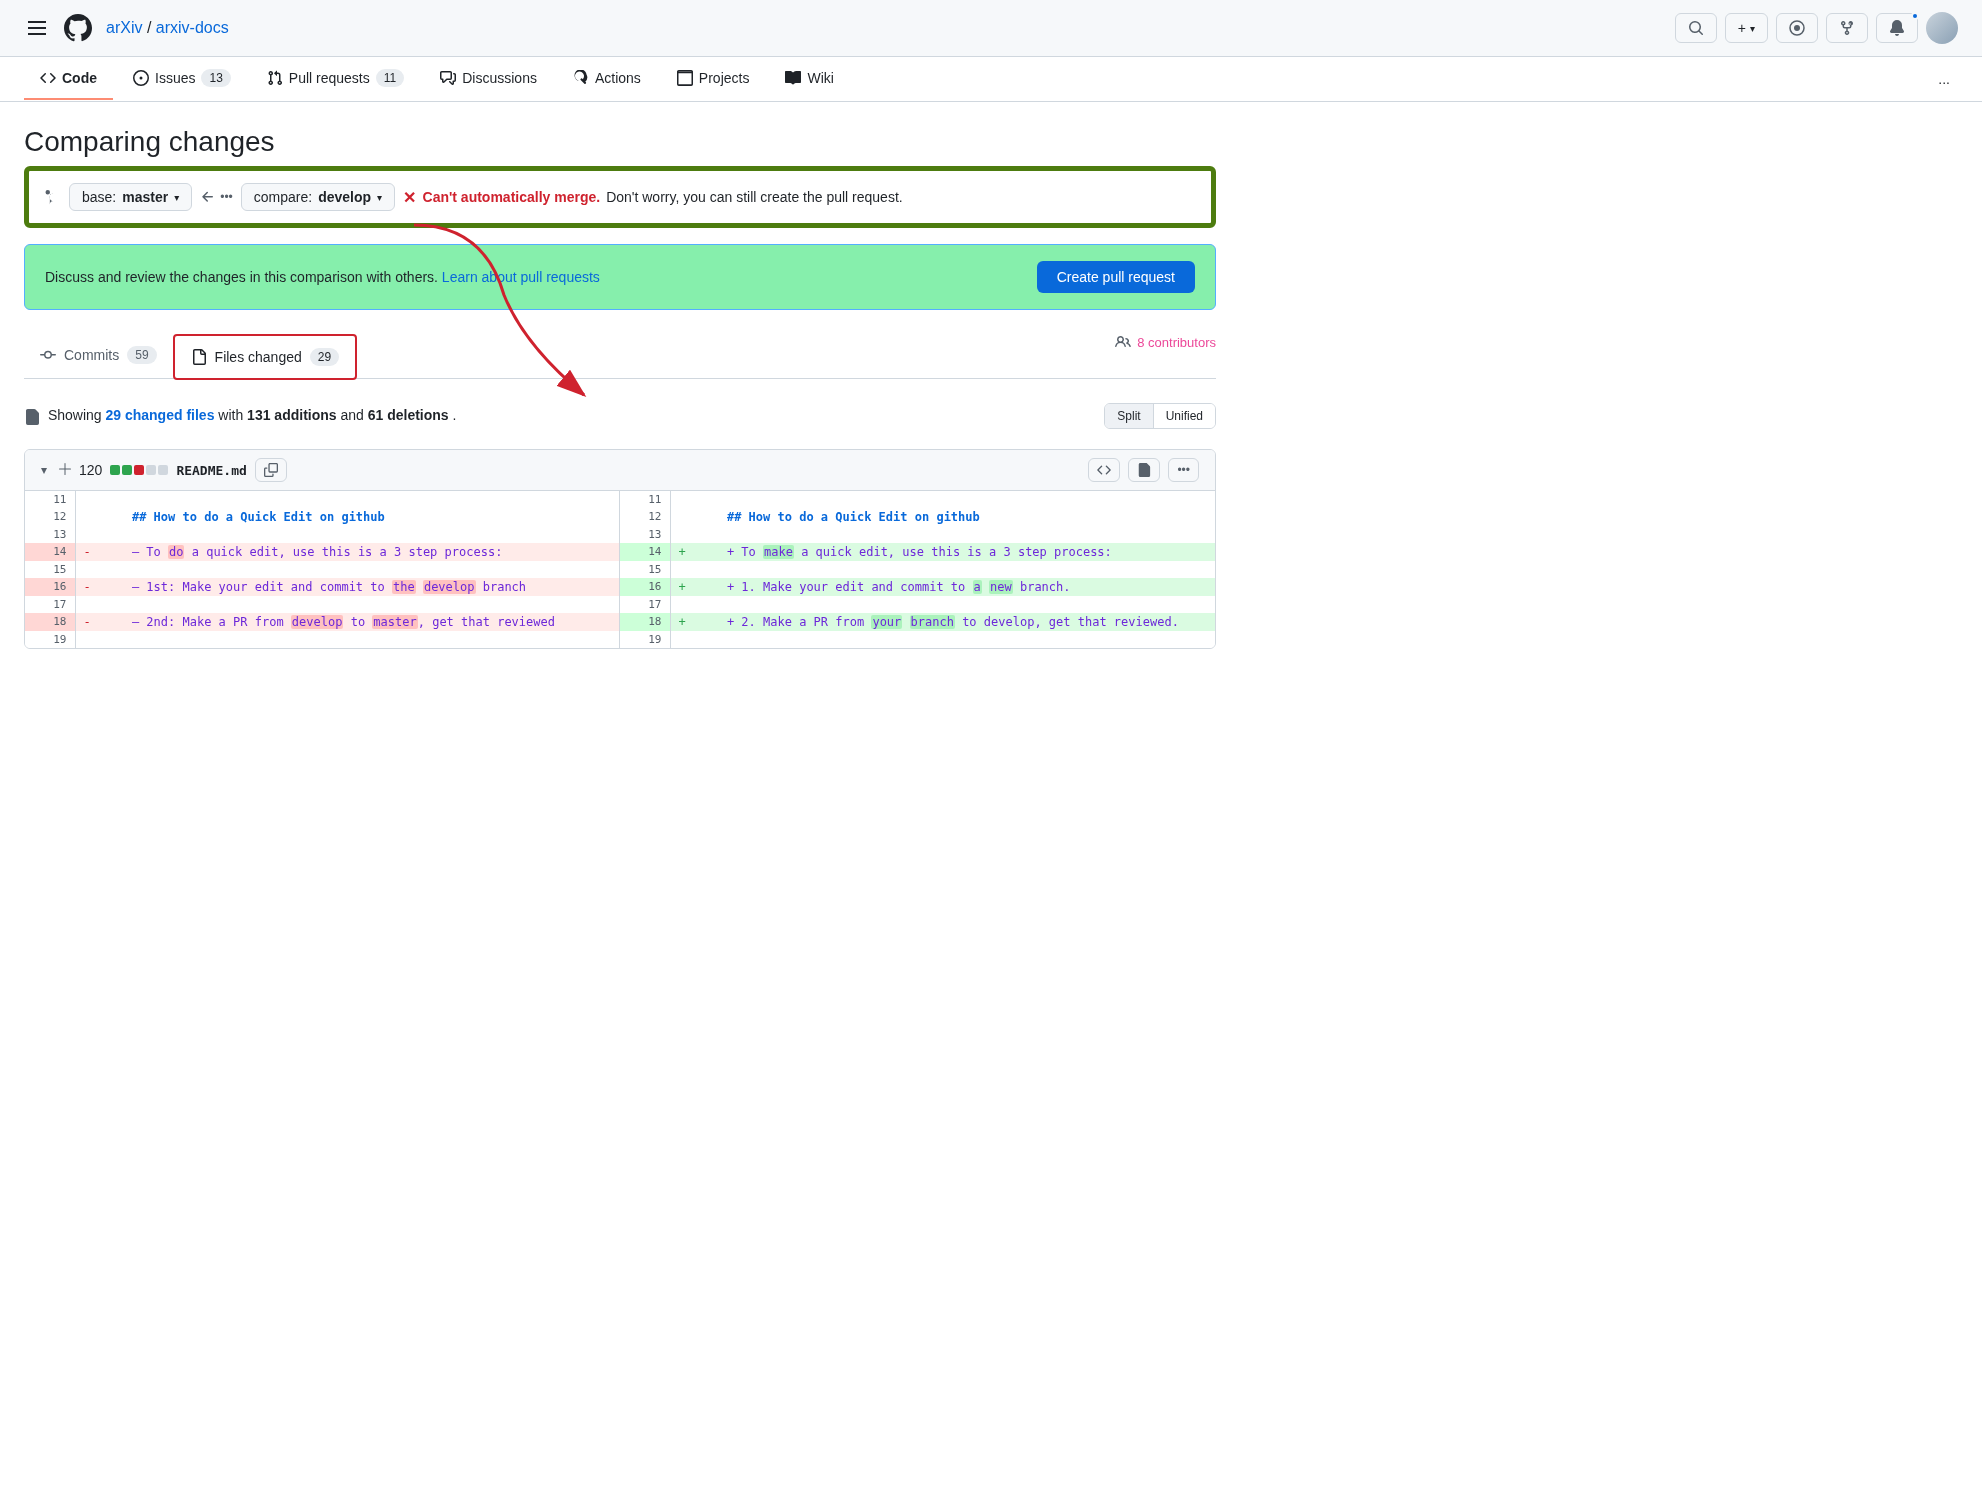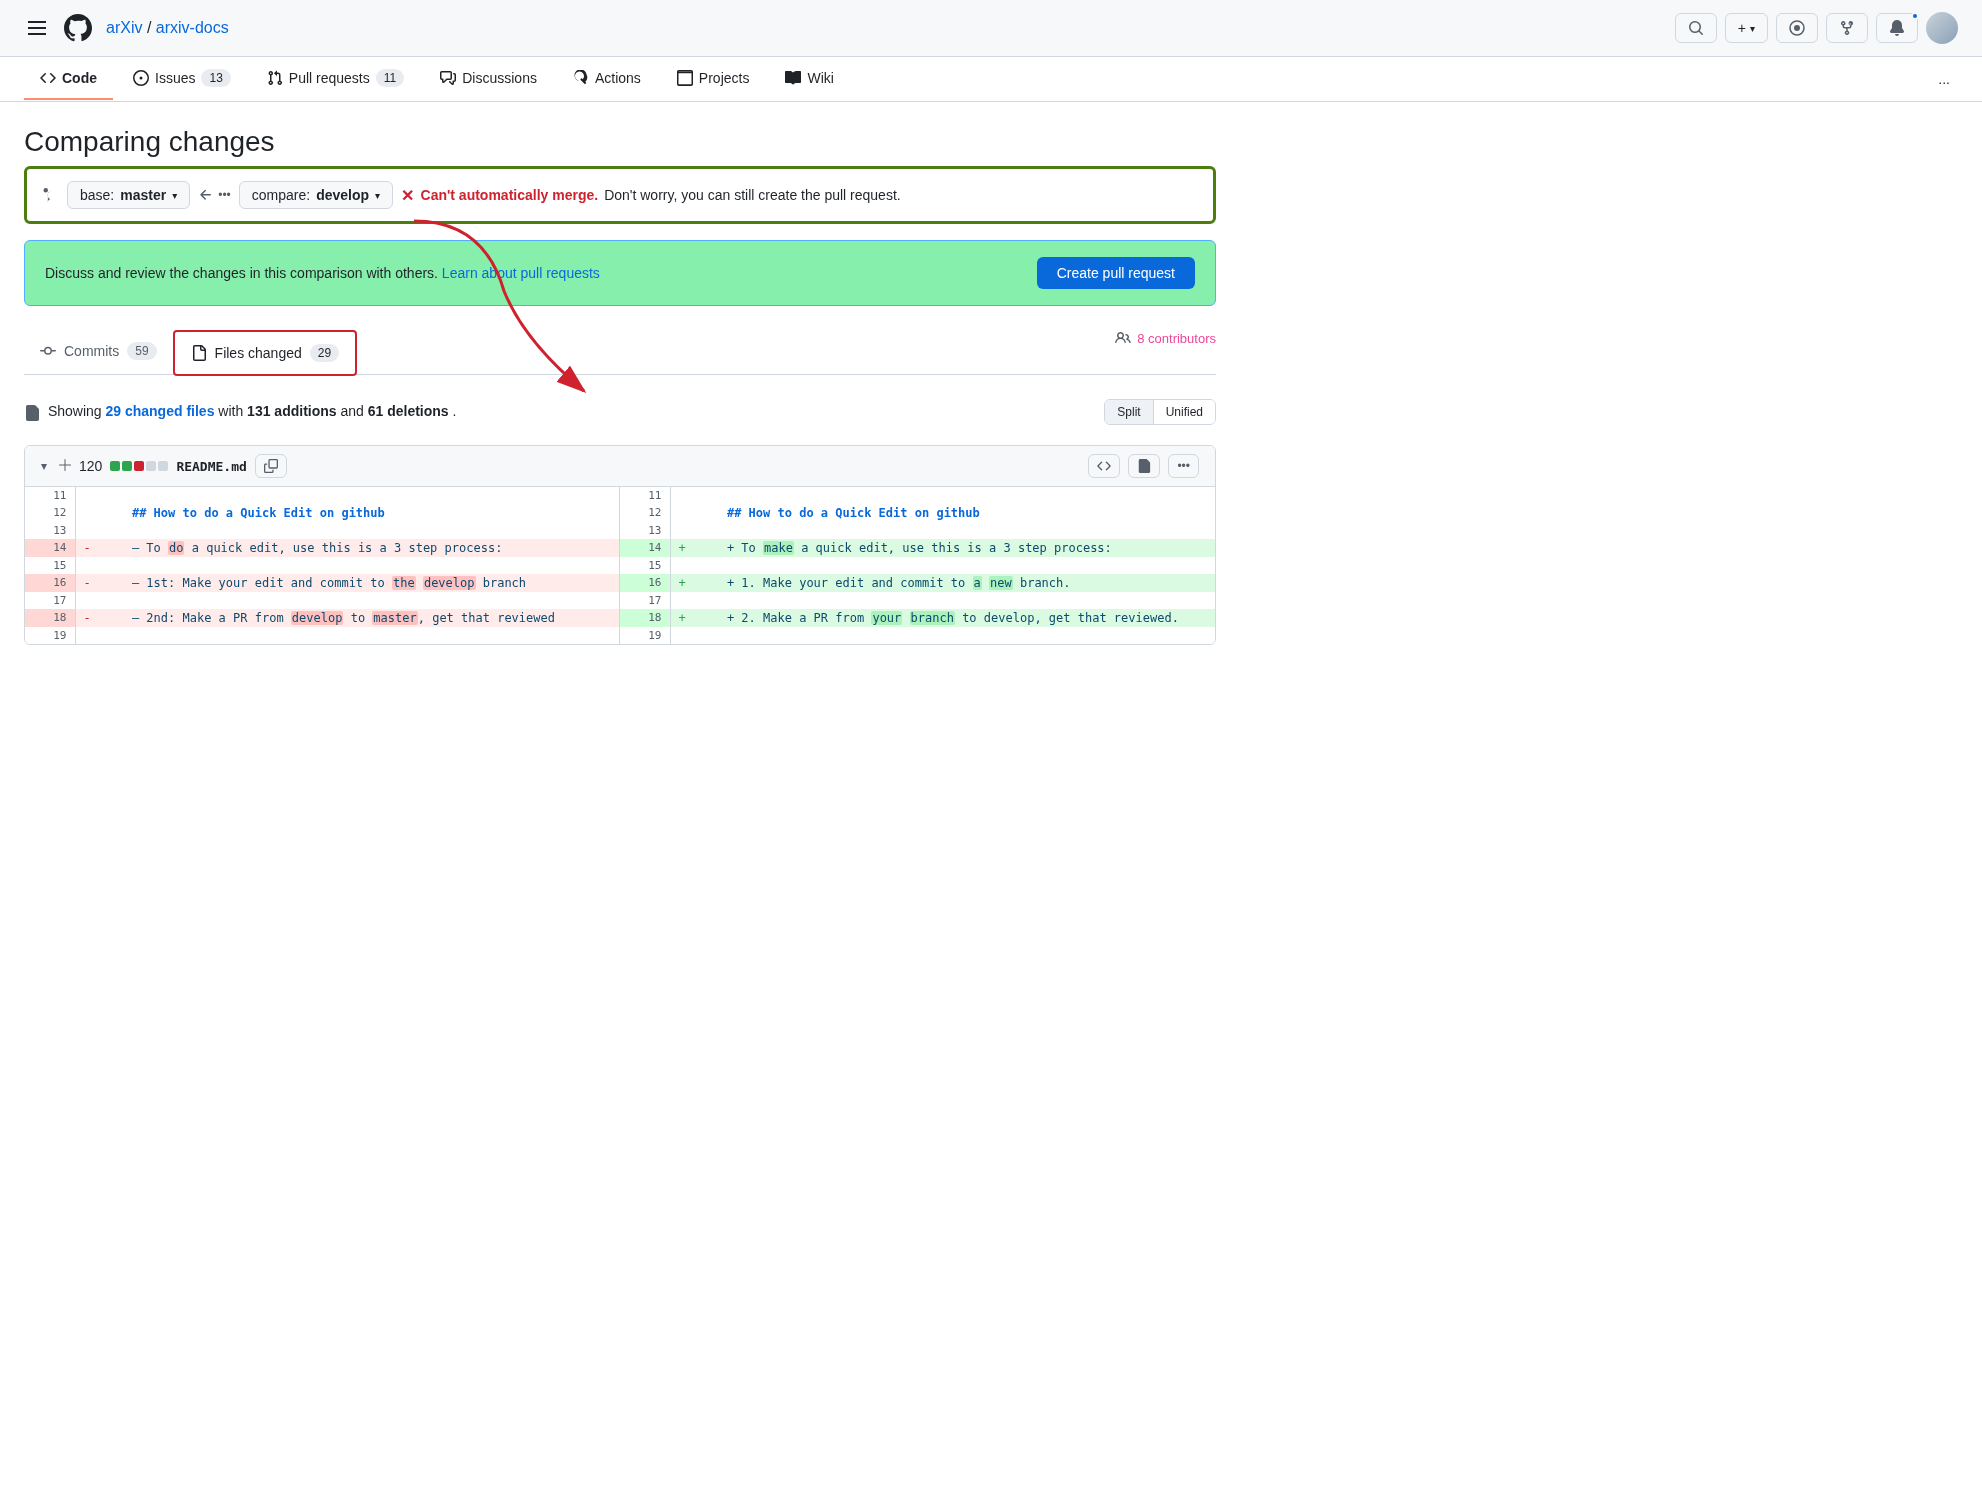--- a/index.html
+++ b/index.html
@@ -27,21 +27,21 @@
     .nav-more { margin-left: auto; padding: 8px; cursor: pointer; border-radius: 6px; }
 
     
     .main { padding: 24px 24px; max-width: 1240px; }
 
     .page-title { font-size: 28px; font-weight: 400; margin-bottom: 8px; }
     .page-subtitle { font-size: 14px; color: #57606a; margin-bottom: 24px; line-height: 1.5; }
     .page-subtitle a { color: #0969da; text-decoration: none; }
 
     
-    .compare-bar { display: flex; align-items: center; gap: 8px; padding: 12px 16px; border: 3px solid #4d7c0f; border-radius: 6px; margin-bottom: 16px; background: #fff; }
+    .compare-bar { display: flex; align-items: center; gap: 8px; padding: 12px 16px; border: 5px solid #4d7c0f; border-radius: 6px; margin-bottom: 16px; background: #fff; }
     .compare-select { display: flex; align-items: center; gap: 6px; padding: 5px 12px; border: 1px solid #d0d7de; border-radius: 6px; background: #f6f8fa; cursor: pointer; font-size: 14px; }
     .compare-select .arrow { font-size: 10px; }
     .compare-arrow { display: flex; align-items: center; gap: 4px; color: #57606a; cursor: pointer; }
     .merge-warning { display: flex; align-items: center; gap: 6px; font-size: 14px; color: #1f2328; }
     .merge-x { color: #cf222e; font-size: 16px; font-weight: bold; }
     .merge-warn-text { color: #cf222e; font-weight: 600; }
 
     
     .info-banner { display: flex; align-items: center; justify-content: space-between; padding: 16px 20px; background: #86efac; border: 1px solid #54aeff; border-radius: 6px; margin-bottom: 24px; }
     .info-banner-text { font-size: 14px; color: #1f2328; }
@@ -78,21 +78,21 @@
     .diff-neutral { background: #d0d7de; }
     .file-name { font-family: "SFMono-Regular", Consolas, monospace; font-size: 13px; font-weight: 600; }
     .file-header-right { display: flex; align-items: center; gap: 8px; }
     .icon-btn-sm { padding: 4px 8px; border: 1px solid #d0d7de; border-radius: 6px; background: #f6f8fa; cursor: pointer; color: #57606a; font-size: 12px; display: flex; align-items: center; }
 
     
     .diff-hunk-header { background: #eaf5ff; padding: 6px 12px; font-family: "SFMono-Regular", Consolas, monospace; font-size: 12px; color: #0969da; border-bottom: 1px solid #d0d7de; }
     .diff-table { width: 100%; border-collapse: collapse; font-family: "SFMono-Regular", Consolas, monospace; font-size: 12px; table-layout: fixed; }
     .diff-table td { padding: 2px 8px; vertical-align: top; white-space: pre-wrap; }
     .diff-line-num { width: 50px; min-width: 50px; color: #57606a; text-align: right; user-select: none; border-right: 1px solid #d0d7de; font-size: 11px; padding: 2px 8px; }
-    .diff-code { color: #0c4a6e; }
+    .diff-code { color: #6d28d9; }
     .diff-row-neutral { background: #fff; }
     .diff-row-del { background: #ffebe9; }
     .diff-row-add { background: #dafbe1; }
     .diff-row-del .diff-line-num { background: #ffd7d5; }
     .diff-row-add .diff-line-num { background: #ccffd8; }
     .diff-sign { width: 20px; min-width: 20px; text-align: center; color: #57606a; }
     .diff-row-del .diff-sign { color: #cf222e; }
     .diff-row-add .diff-sign { color: #2da44e; }
     .highlight-del { background: #ff818266; border-radius: 2px; padding: 0 1px; }
     .highlight-add { background: #abf2bc; border-radius: 2px; padding: 0 1px; }

